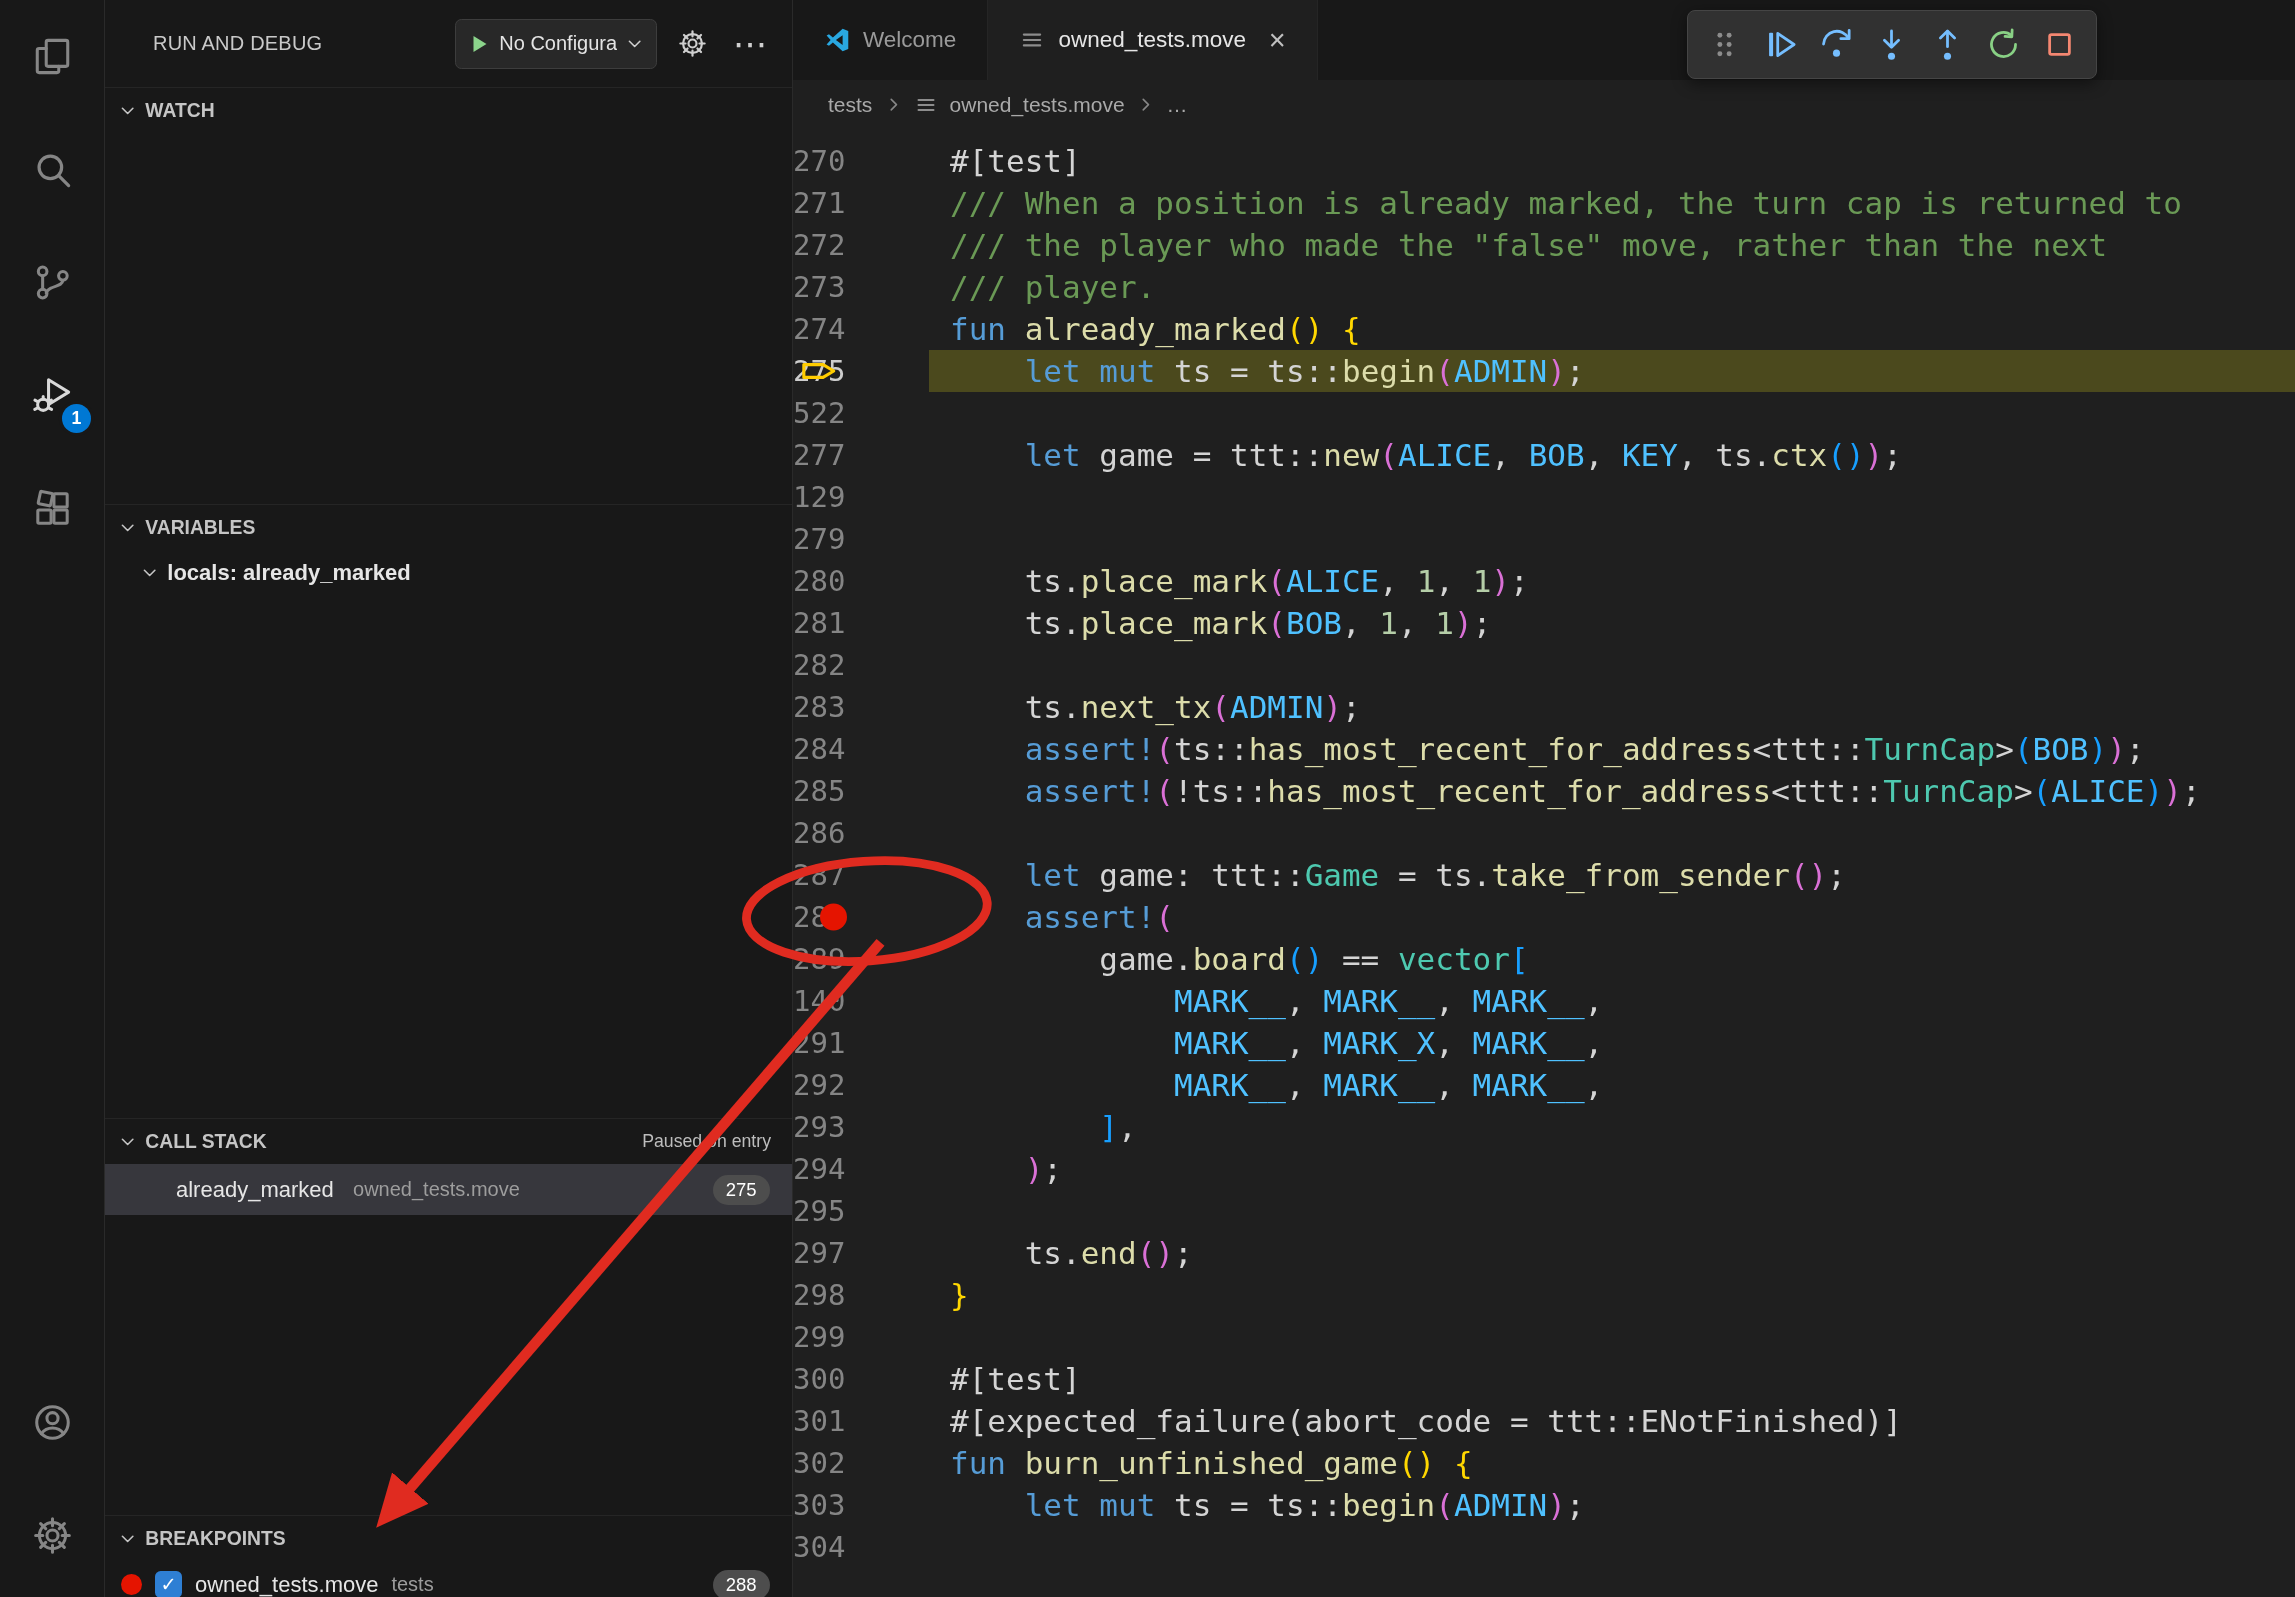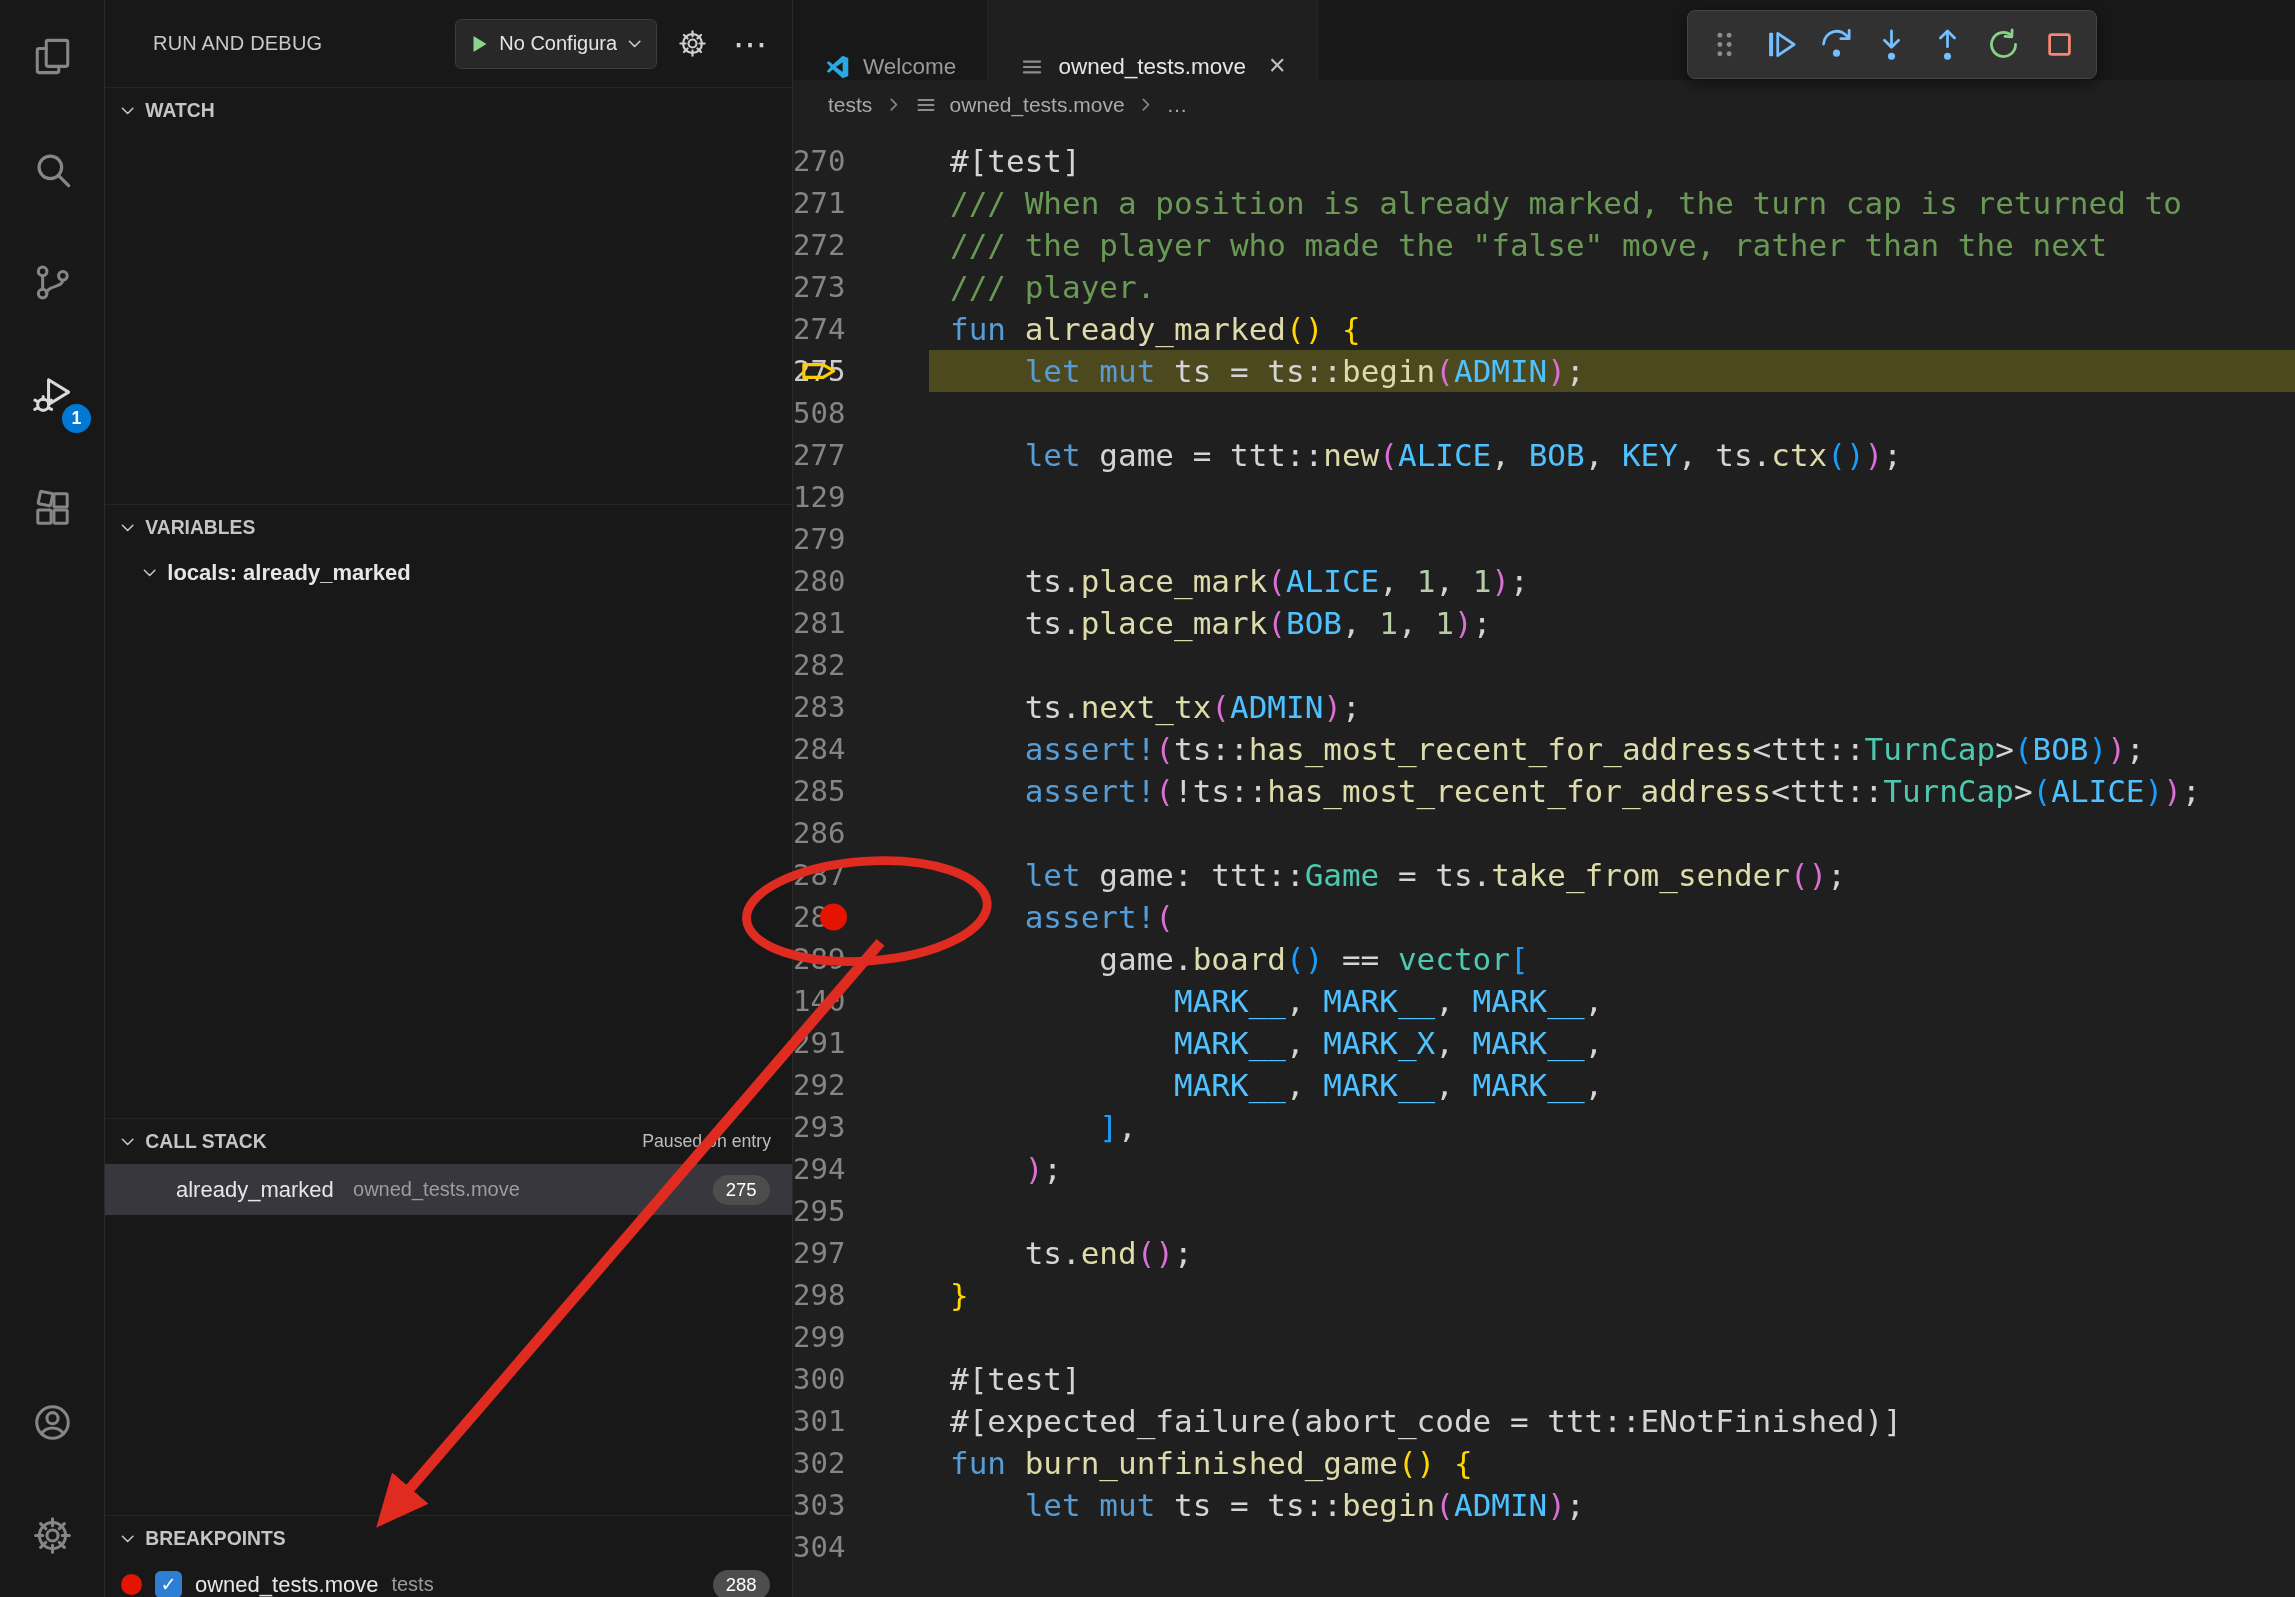--- a/index.html
+++ b/index.html
@@ -59,21 +59,21 @@
   .bp-row { height:47px; display:flex; align-items:center; padding:0 22.5px 0 16px; gap:13px;
     font-size:22px; color:#e6e6e6; cursor:pointer; }
   .bp-dot { width:21px; height:21px; border-radius:50%; background:#e51400; flex:none; }
   .bp-check { width:27px; height:27px; border-radius:5.6px; background:#2e7fd4; color:#fff;
     font-size:19.3px; font-weight:700; display:flex; align-items:center; justify-content:center; flex:none; }
   .bp-dir { color:#9d9d9d; font-size:20px; }
 
   
   .editor { flex:1; position:relative; background:#1f1f1f; overflow:hidden; }
   .tab-bar { height:80px; background:#181818; display:flex; }
-  .tab { display:flex; align-items:flex-end; gap:13px; padding:0 31px; font-size:22.5px;
+  .tab { display:flex; align-items:center; gap:13px; padding:0 31px; font-size:22.5px;
     color:#9a9a9a; background:#181818; border-right:0.8px solid #252525; cursor:pointer; white-space:nowrap; }
   .tab.active { background:#1f1f1f; color:#e6e6e6; }
   .tab-icon { width:26px; height:26px; color:#8d8d8d; }
   .tab-close { font-size:29px; color:#c0c0c0; margin-left:9.7px; cursor:pointer; }
   .breadcrumb { height:50px; display:flex; align-items:center; gap:11.3px; padding-left:35px;
     font-size:21px; color:#a9a9a9; }
   .crumb { cursor:pointer; }
   .crumb-sep { width:19.3px; height:19.3px; color:#868686; }
   .crumb-file { width:24px; height:24px; color:#8d8d8d; }
 
@@ -377,21 +377,21 @@
               </svg>
             </span>
       <span class="ln">275</span>
     </span>
     <span class="content"><span style="color:#d4d4d4">    </span><span style="color:#569cd6">let</span><span style="color:#d4d4d4"> </span><span style="color:#569cd6">mut</span><span style="color:#d4d4d4"> ts = ts::</span><span style="color:#dcdcaa">begin</span><span style="color:#da70d6">(</span><span style="color:#4fc1ff">ADMIN</span><span style="color:#da70d6">)</span><span style="color:#d4d4d4">;</span></span>
   </div>
         <div class="line">
     <span class="gutter">
       
       
-      <span class="ln">508</span>
+      <span class="ln">522</span>
     </span>
     <span class="content"></span>
   </div>
         <div class="line">
     <span class="gutter">
       
       
       <span class="ln">277</span>
     </span>
     <span class="content"><span style="color:#d4d4d4">    </span><span style="color:#569cd6">let</span><span style="color:#d4d4d4"> game = ttt::</span><span style="color:#dcdcaa">new</span><span style="color:#da70d6">(</span><span style="color:#4fc1ff">ALICE</span><span style="color:#d4d4d4">, </span><span style="color:#4fc1ff">BOB</span><span style="color:#d4d4d4">, </span><span style="color:#4fc1ff">KEY</span><span style="color:#d4d4d4">, ts.</span><span style="color:#dcdcaa">ctx</span><span style="color:#179fff">()</span><span style="color:#da70d6">)</span><span style="color:#d4d4d4">;</span></span>

